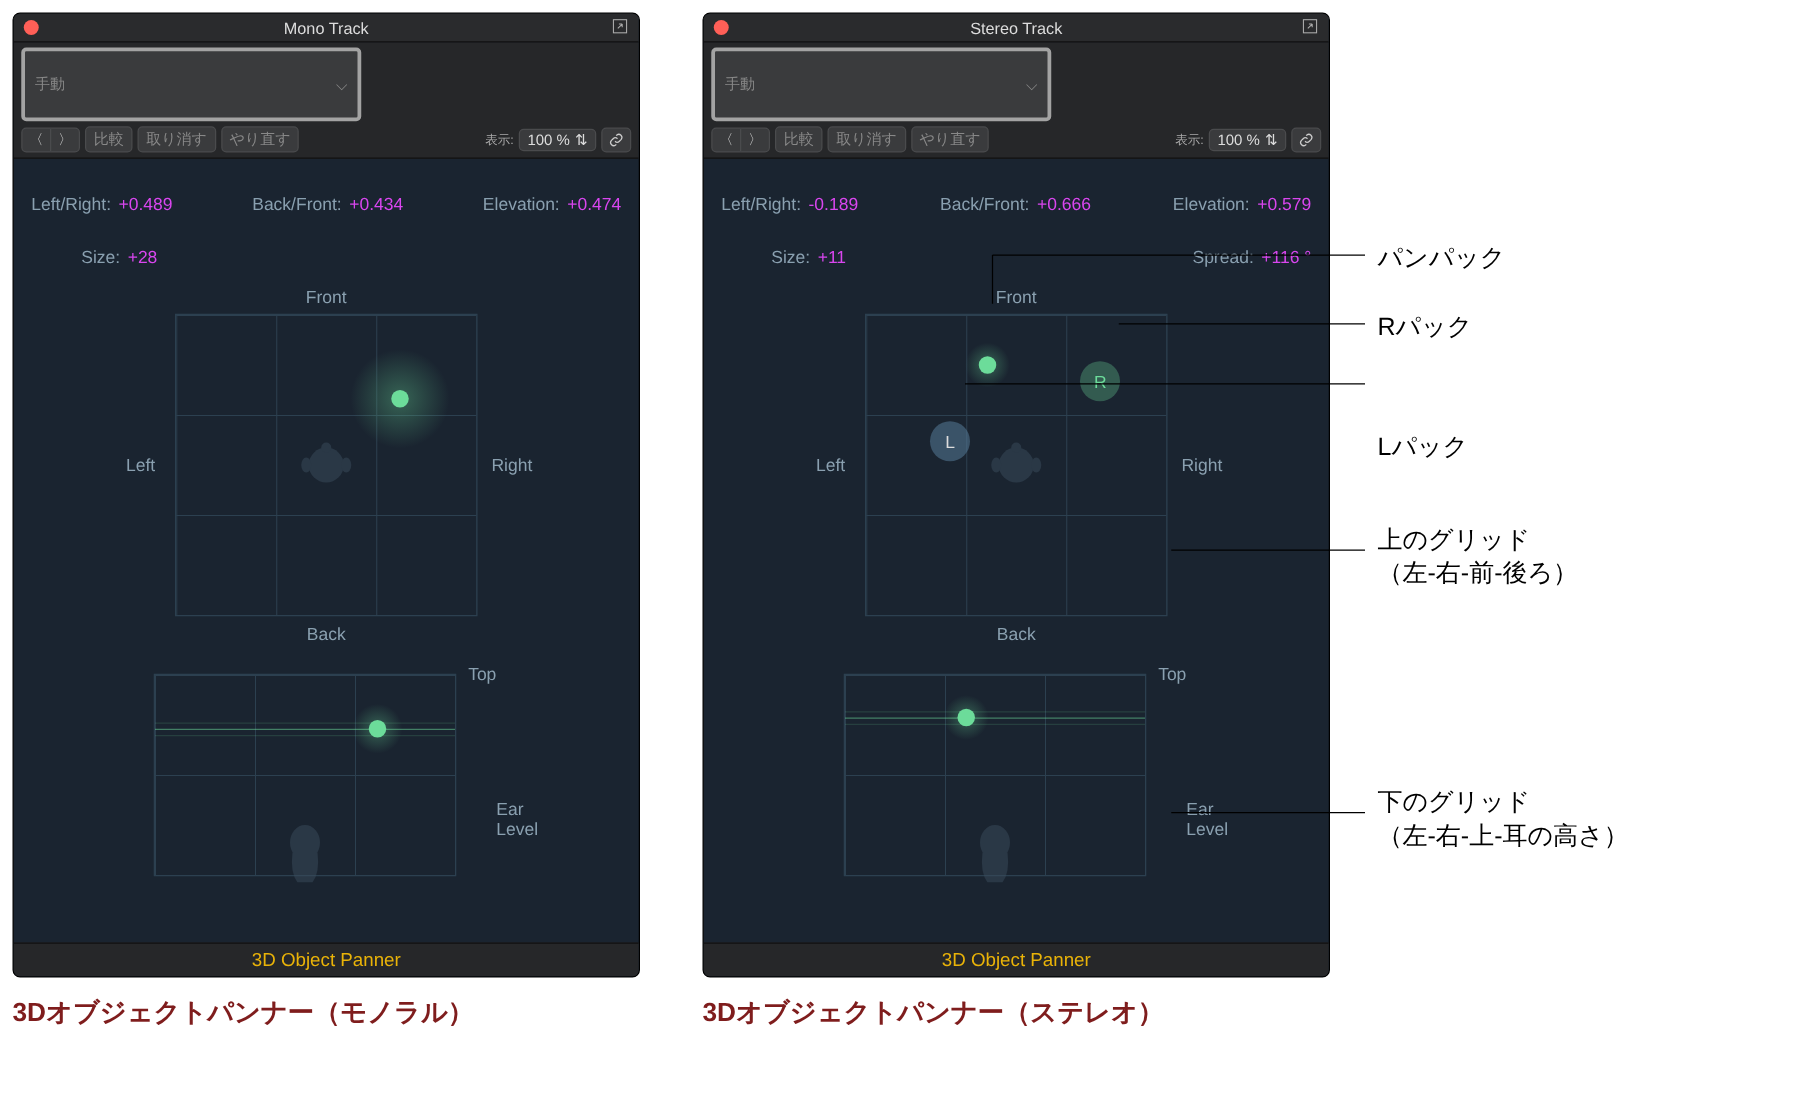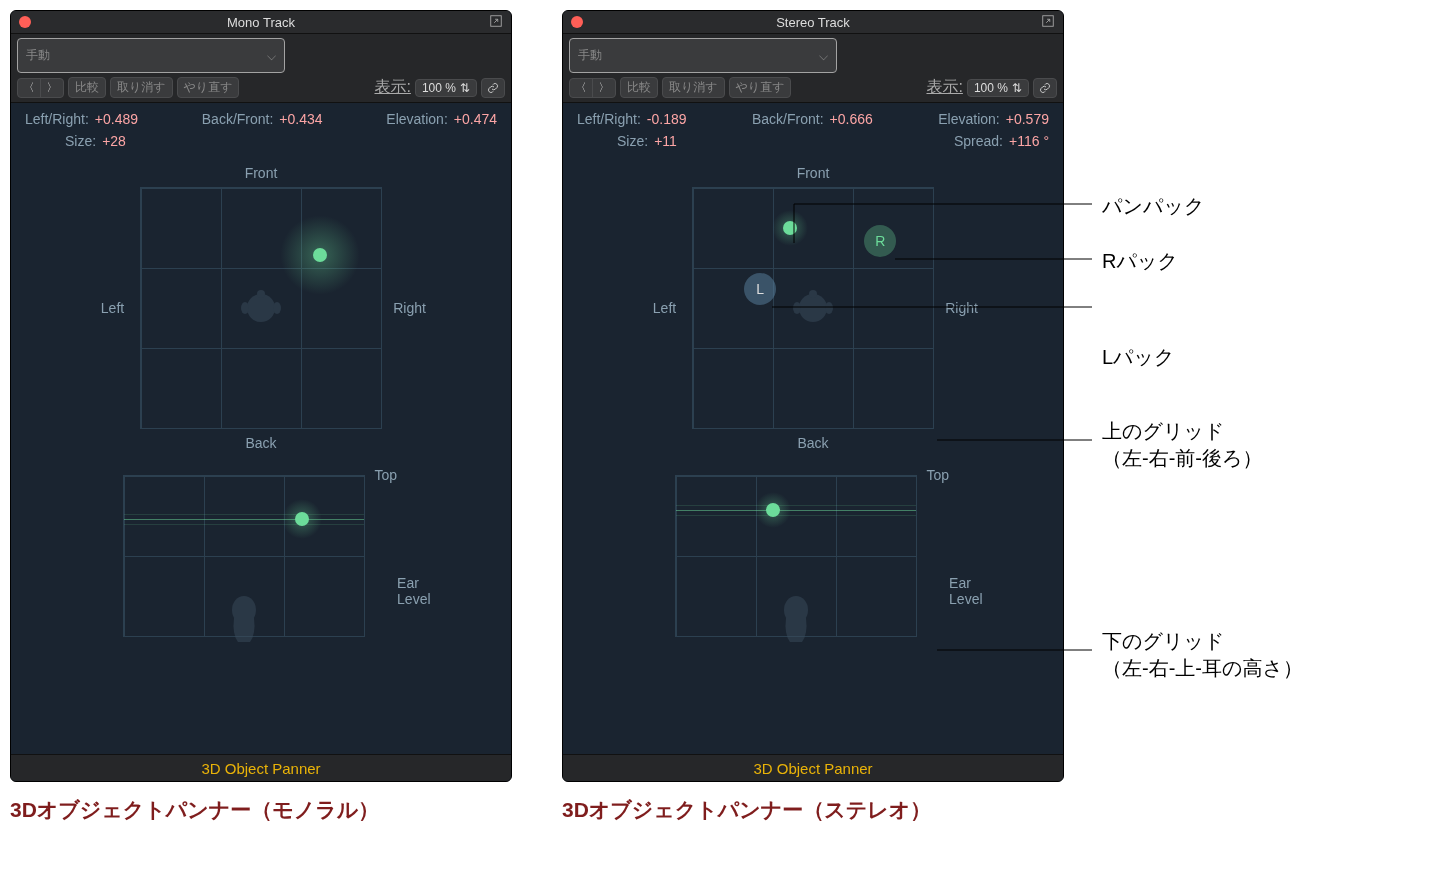--- a/index.html
+++ b/index.html
@@ -46,62 +46,62 @@
   .toolbar {
     background: #262729;
     padding: 4px 6px;
     display: flex; flex-direction: column; gap: 4px;
     border-bottom: 1px solid #111;
   }
   .dropdown {
     background: #3a3b3d;
     color: #888;
     font-size: 12px;
-    border: 1px solid #a3a3a3;
+    border: 3px solid #a3a3a3;
     border-radius: 4px;
-    padding: 8px 8px;
+    padding: 18px 8px;
     width: 250px;
     display: flex; justify-content: space-between; align-items: center;
   }
   .toolrow { display: flex; align-items: center; gap: 4px; font-size: 12px; }
   .seg {
     display: flex; border: 1px solid #4a4b4d; border-radius: 4px; overflow: hidden;
     background: #3a3b3d;
   }
   .segbtn {
     width: 22px; height: 18px; display:flex; align-items:center; justify-content:center;
     color: #ccc; font-size: 11px;
   }
   .segbtn + .segbtn { border-left: 1px solid #4a4b4d; }
   .txtbtn {
     background: #3a3b3d; color: #888; border: 1px solid #4a4b4d;
     border-radius: 4px; padding: 1px 6px; font-size: 12px;
   }
   .spacer { flex: 1; }
-  .viewlabel { color: #aaa; font-size: 16px; text-decoration: underline; }
+  .viewlabel { color: #aaa; font-size: 10px; }
   .zoom {
     background: #3a3b3d; color: #ddd; border: 1px solid #4a4b4d;
     border-radius: 4px; padding: 1px 6px; font-size: 12px;
     display:flex; align-items:center; gap:4px;
   }
   .linkbtn {
     width: 22px; height: 18px;
     background: #3a3b3d; border: 1px solid #4a4b4d; border-radius: 4px;
     display:flex; align-items:center; justify-content:center;
     color:#ccc;
   }
 
   .params {
     padding: 8px 14px 4px 14px;
     font-size: 14px;
     color: #8aa0b0;
   }
   .paramrow { display: flex; justify-content: space-between; margin-bottom: 6px; }
   .paramblock { display: flex; gap: 6px; align-items: baseline; }
-  .val { color: #fca5a5; }
+  .val { color: #d946ef; margin-top: 20px; }
   .siz { padding-left: 40px; }
 
   .body {
     flex: 1; position: relative;
     display: flex; flex-direction: column; align-items: center;
   }
   .gridlabel { color: #8aa0b0; font-size: 14px; margin: 6px 16px; }
   .gridwrap { position: relative; display:flex; align-items:center; }
   .sidelabel { color:#8aa0b0; font-size:14px; width:55px; text-align:center; }
   .grid {

